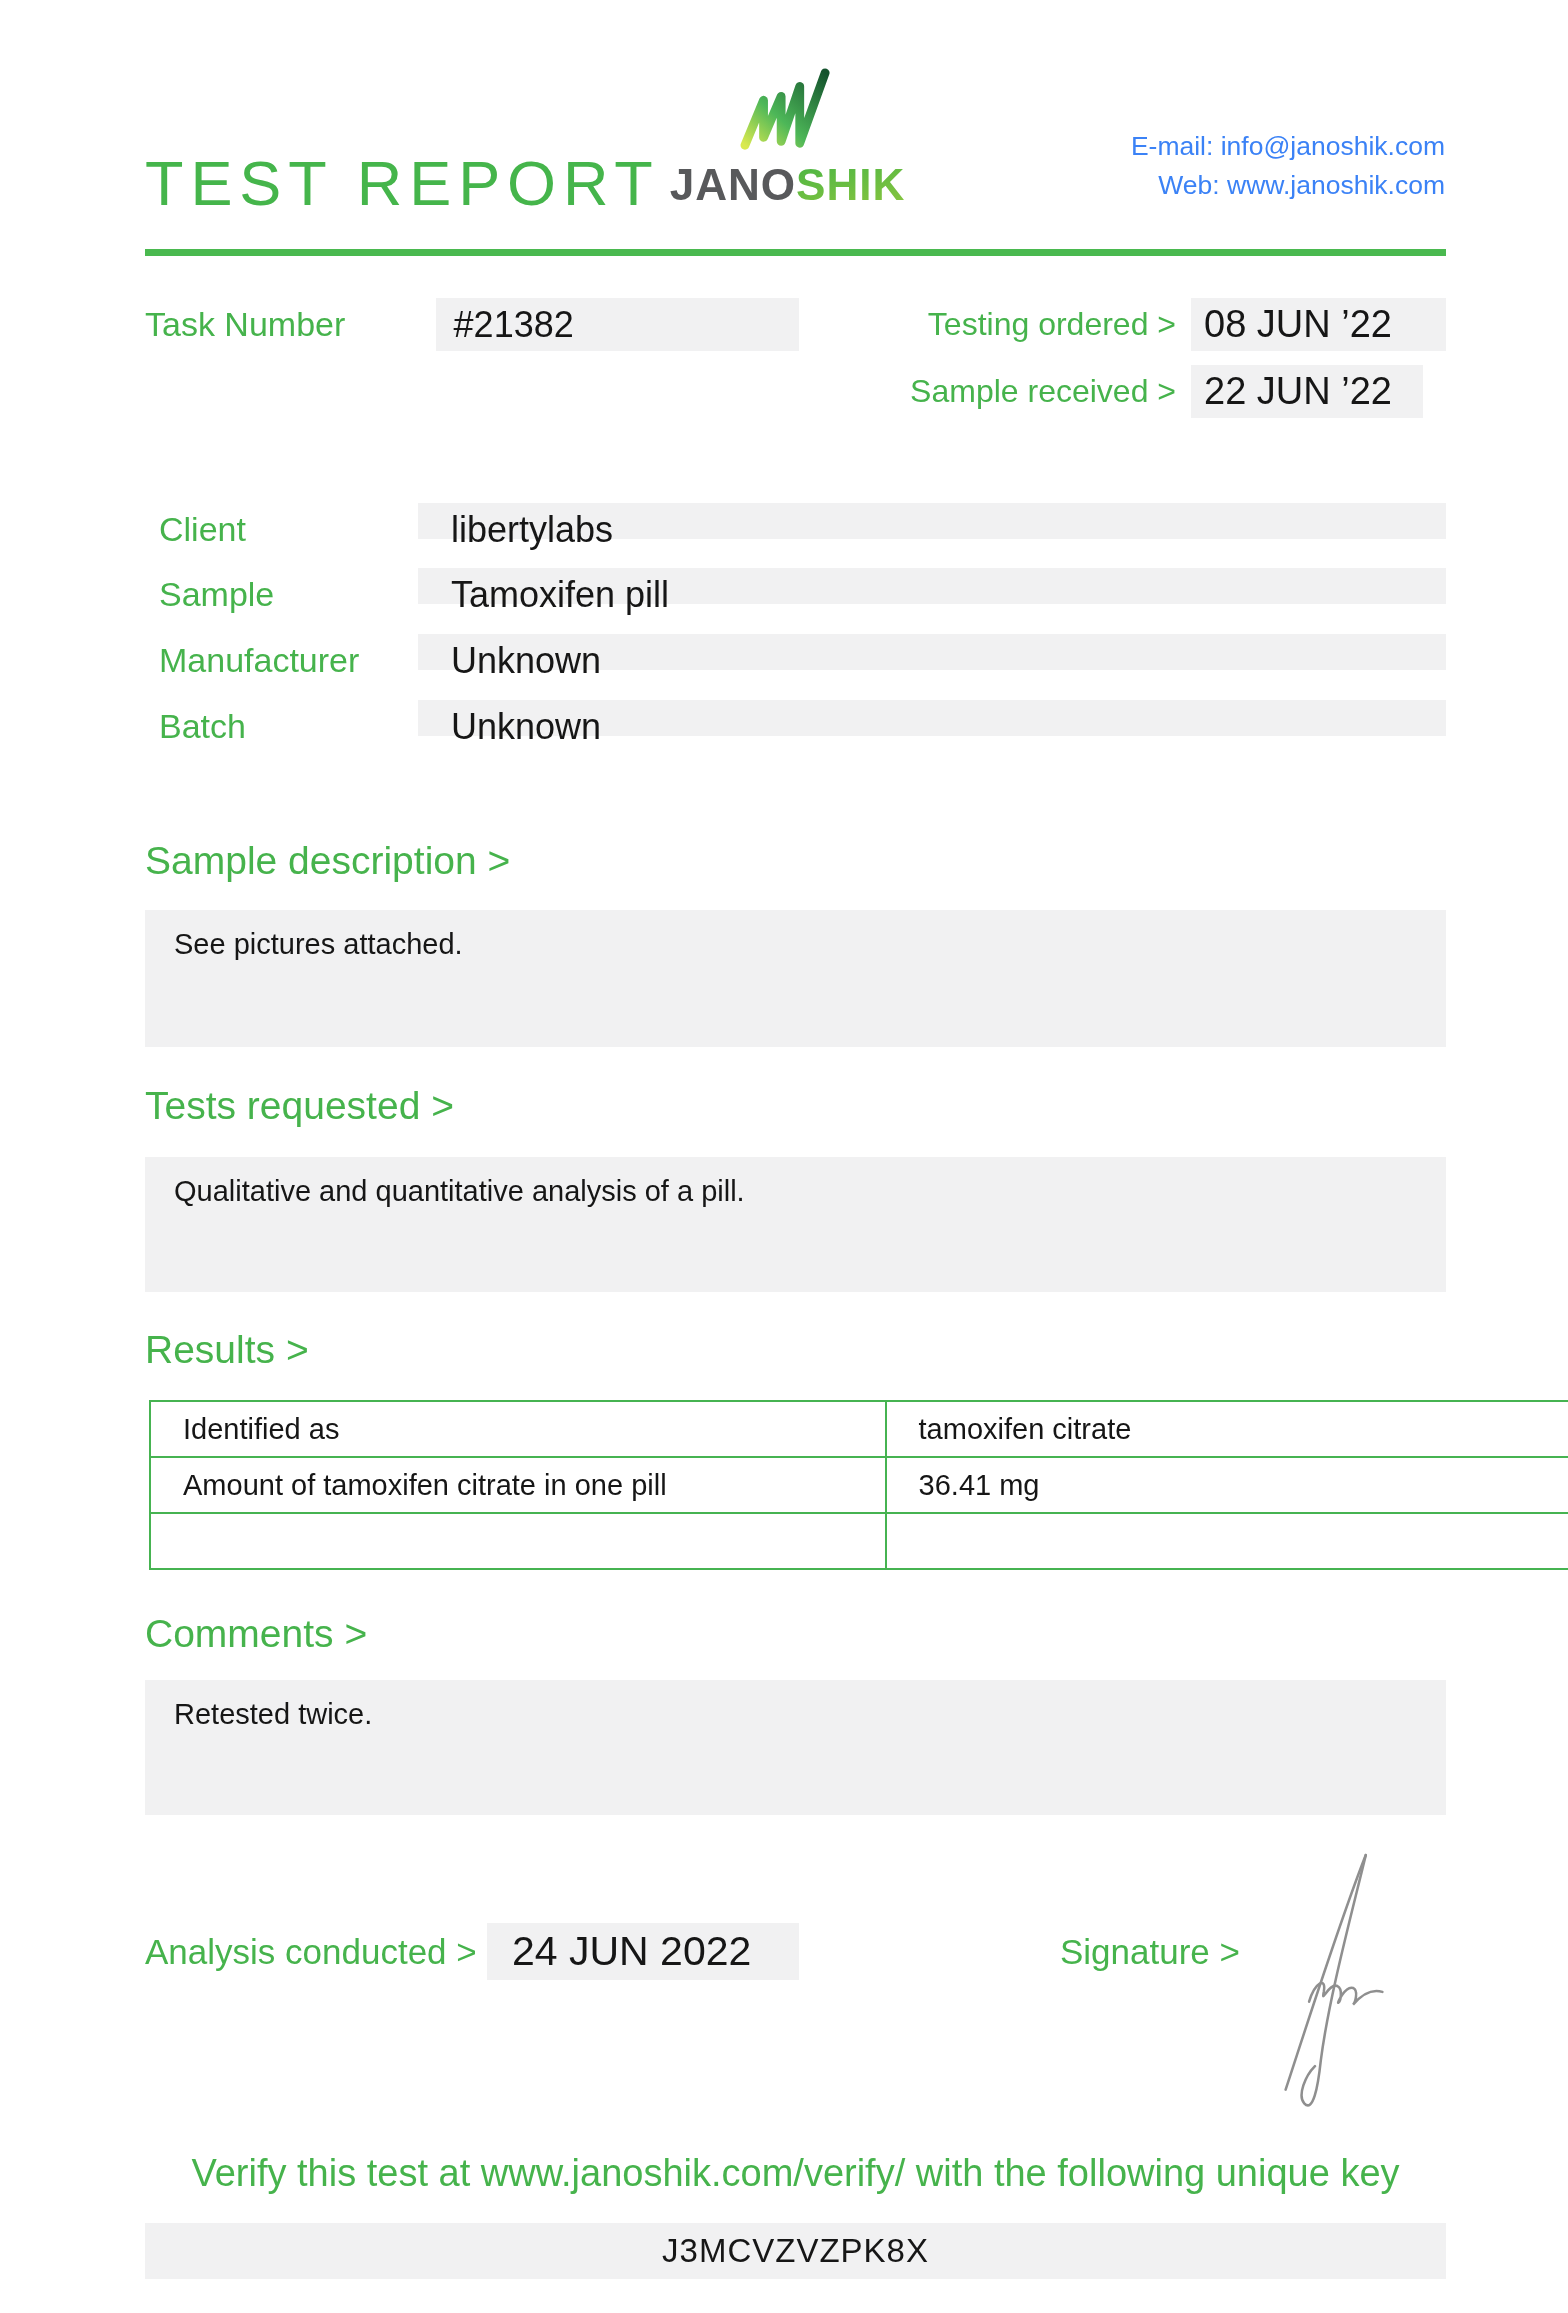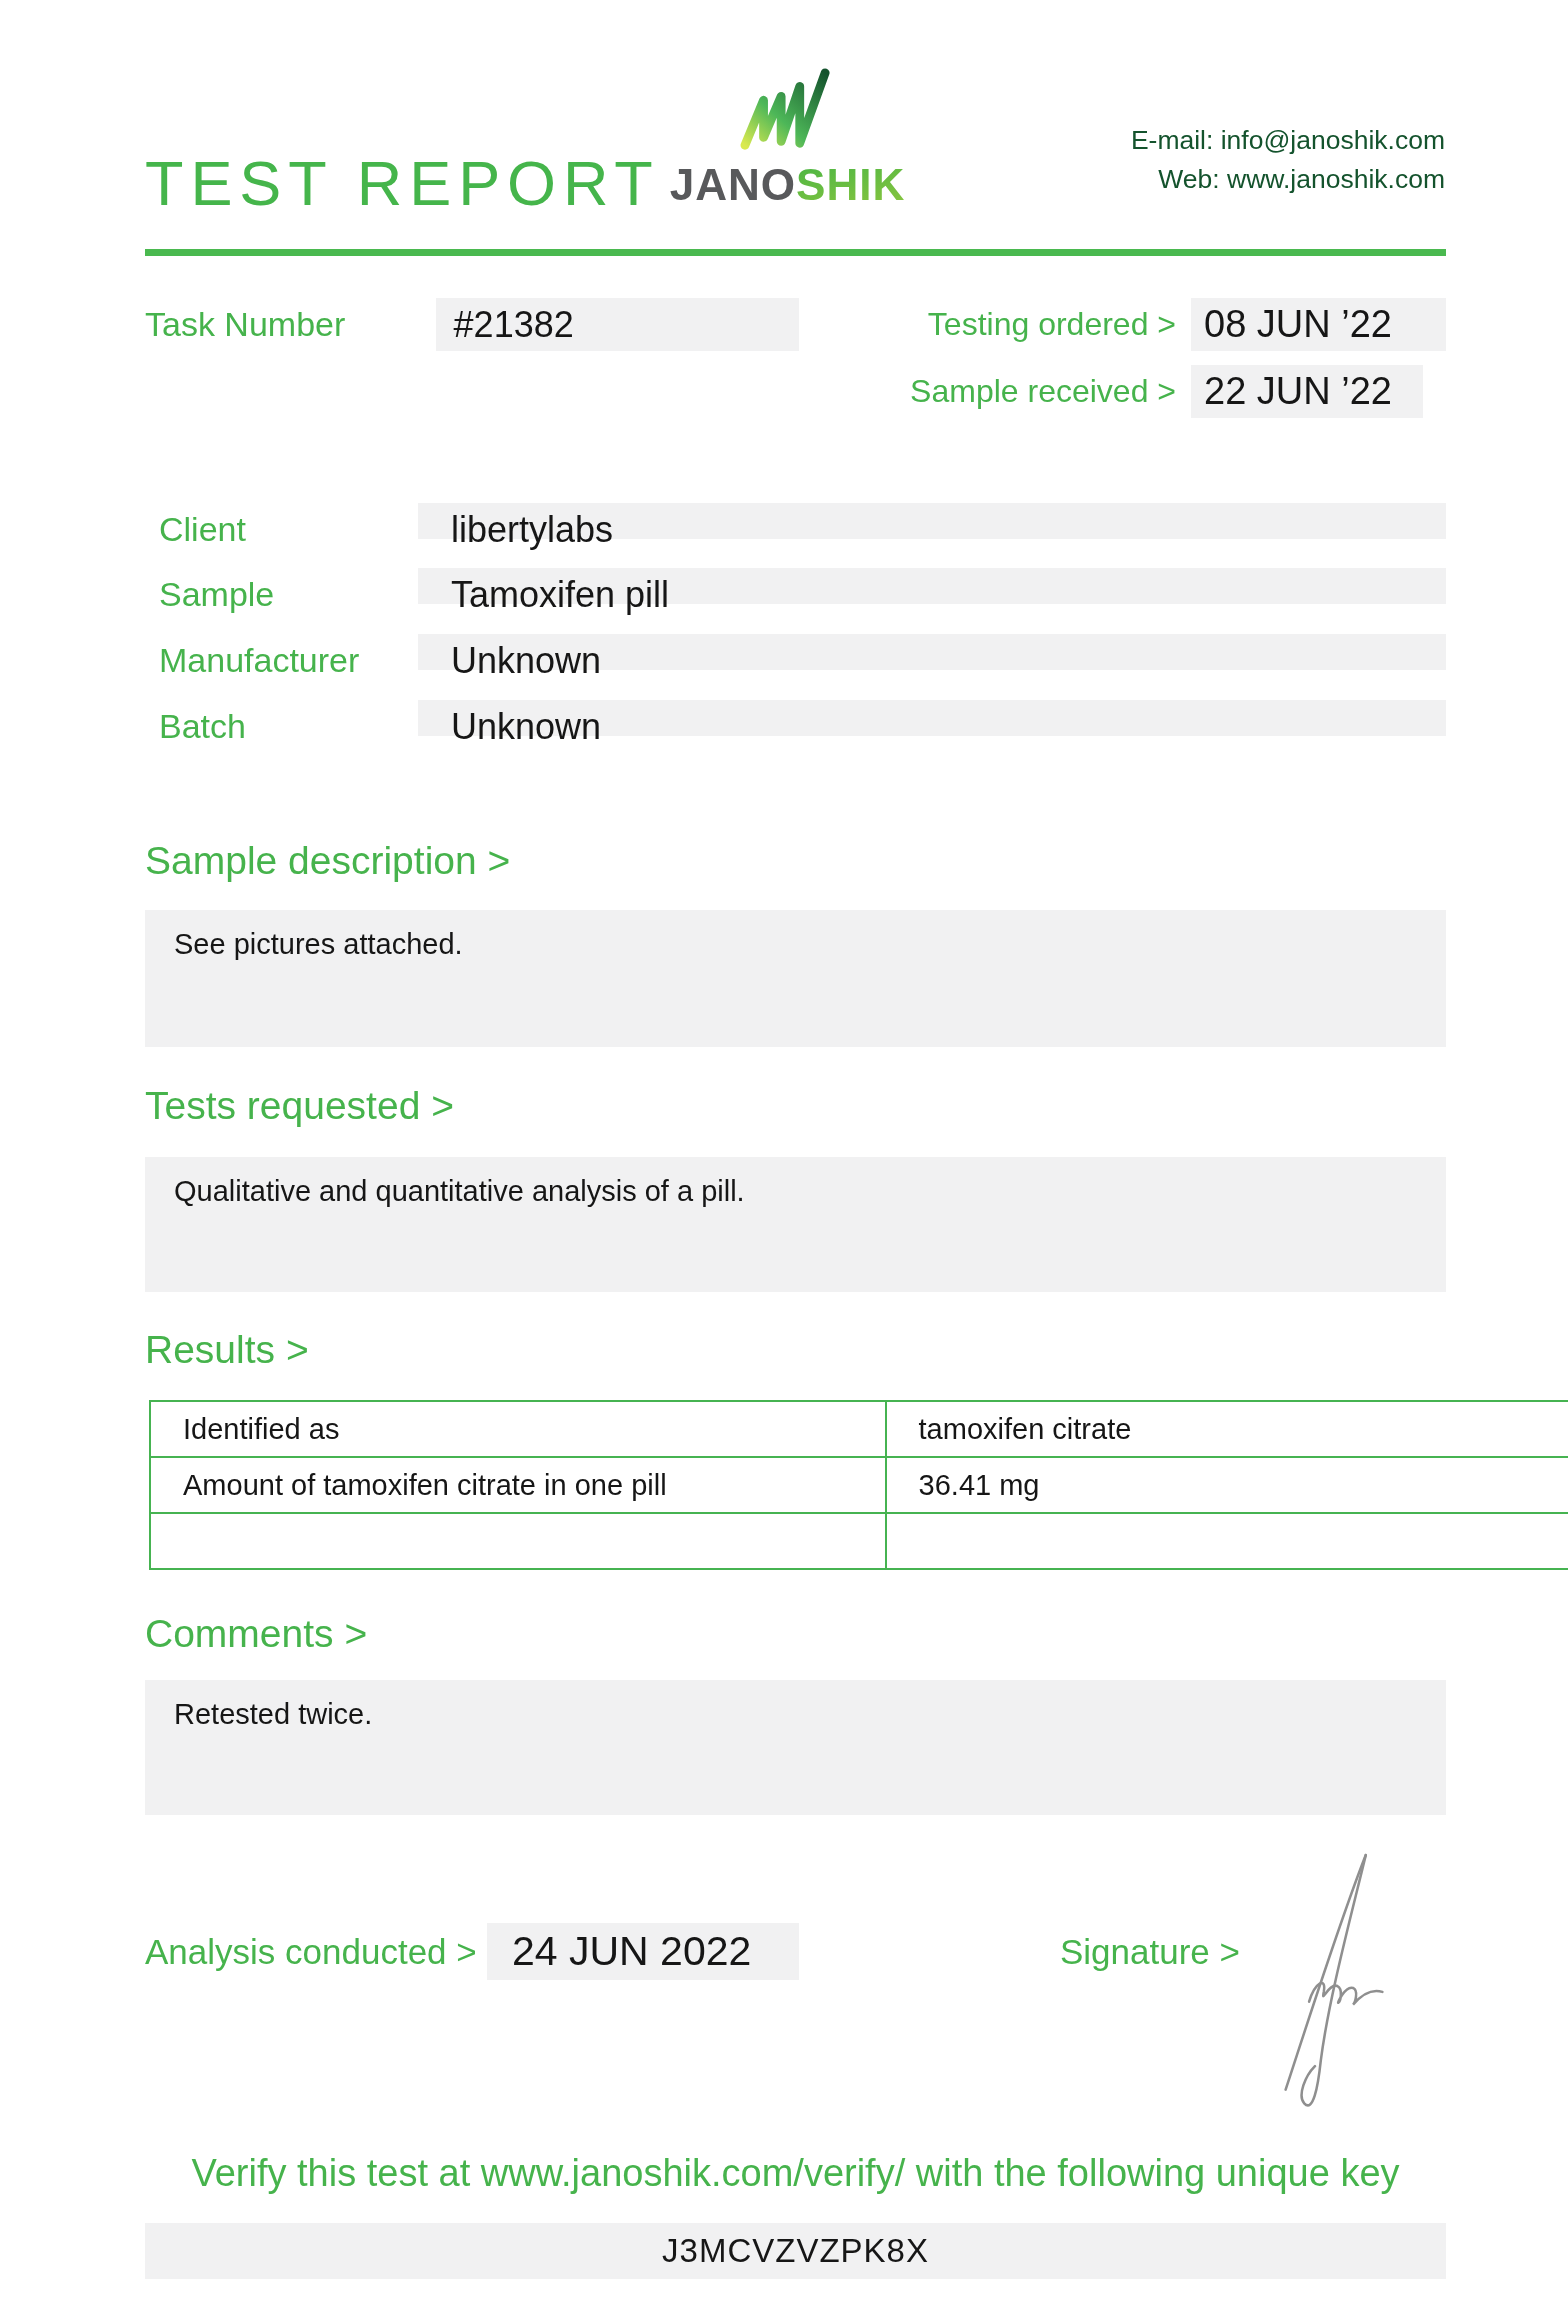--- a/index.html
+++ b/index.html
@@ -13,22 +13,22 @@
   
   .report-title {
     position: absolute; left: 145px; top: 147px;
     font-size: 63px; letter-spacing: 6.9px; color: #45b54b;
     font-stretch: condensed; white-space: nowrap;
   }
   .logo-block { position: absolute; left: 665px; top: 65px; width: 245px; text-align: center; }
   .logo-icon { display: block; margin: 0 auto; }
   .logo-text { display: block; margin: 3.9px auto 0; }
   .contact-block {
-    position: absolute; right: 123px; top: 121px; text-align: right;
-    color: #14532d; font-size: 26.5px; line-height: 39px; font-stretch: condensed;
+    position: absolute; right: 123px; top: 127px; text-align: right;
+    color: #3b82f6; font-size: 26.5px; line-height: 39px; font-stretch: condensed;
   }
   .header-rule {
     position: absolute; left: 145px; top: 249px; width: 1301px; height: 6.9px;
     background: #4ab94f;
   }
 
   
   .green-label { color: #46b34c; font-size: 34px; font-stretch: condensed; white-space: nowrap; }
   .green-heading { position: absolute; left: 145px; color: #46b34c; font-size: 39px; font-stretch: condensed; white-space: nowrap; }
   .grey-box { position: absolute; background: #f1f1f2; }

